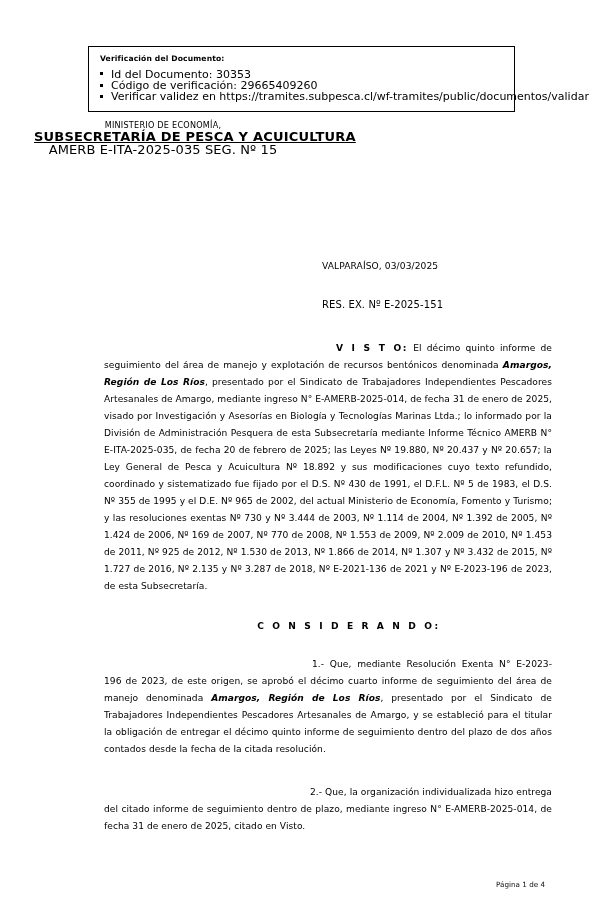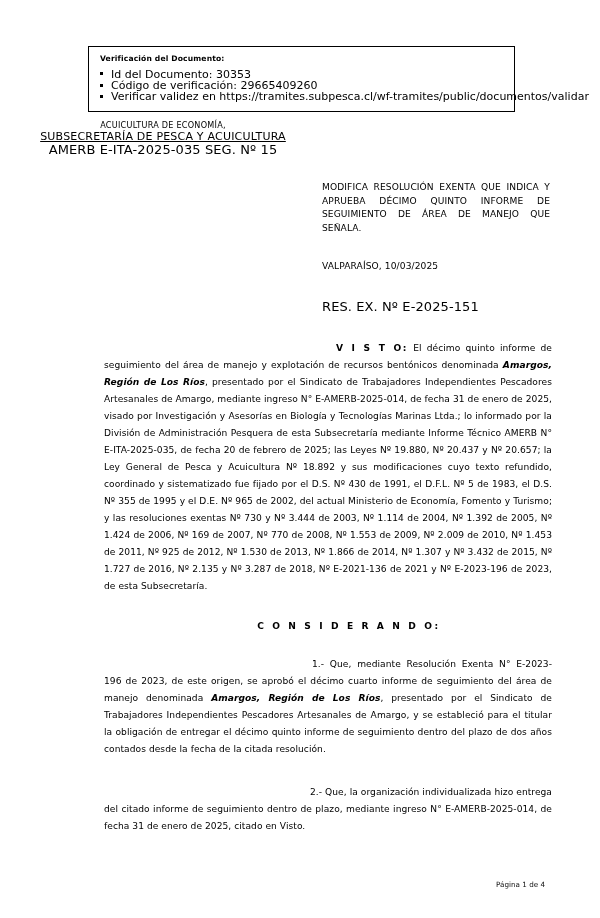--- a/index.html
+++ b/index.html
@@ -69,22 +69,22 @@
     width: 258px;
     text-align: center;
   }
   .header-block .ln {
     font-size: 8.1px;
     line-height: 11.2px;
     letter-spacing: 0.25px;
     white-space: nowrap;
   }
   .header-block .ln-sub {
-    font-size: 11px;
-    font-weight: normal;
+    font-size: 13px;
+    font-weight: bold;
     letter-spacing: 0.2px;
     line-height: 12.5px;
     text-decoration: underline;
     white-space: nowrap;
   }
   .header-block .ln-amerb {
     font-size: 13px;
     line-height: 12px;
     letter-spacing: 0.1px;
     white-space: nowrap;
@@ -107,21 +107,21 @@
     position: absolute;
     left: 322px;
     top: 261px;
     font-size: 9.1px;
     letter-spacing: 0.1px;
   }
   .res-num {
     position: absolute;
     left: 322px;
     top: 299px;
-    font-size: 13px;
+    font-size: 10px;
     letter-spacing: 0.1px;
   }
 
   
   .body-area {
     position: absolute;
     left: 104px;
     top: 340px;
     width: 448px;
   }
@@ -193,28 +193,27 @@
         <span>Código de verificación: 29665409260</span>
       </li>
       <li>
         <span class="bullet"></span>
         <span>Verificar validez en https://tramites.subpesca.cl/wf-tramites/public/documentos/validar</span>
       </li>
     </ul>
   </div>
 
   <div class="header-block">
-    <div class="ln">ACUICULTURA DE ECONOMÍA,</div>
+    <div class="ln">MINISTERIO DE ECONOMÍA,</div>
     <div class="ln-sub">SUBSECRETARÍA DE PESCA Y ACUICULTURA</div>
     <div class="ln-amerb">AMERB E-ITA-2025-035 SEG. Nº 15</div>
   </div>
 
-  <div class="title-block">MODIFICA RESOLUCIÓN EXENTA QUE INDICA Y APRUEBA DÉCIMO QUINTO INFORME DE SEGUIMIENTO DE ÁREA DE MANEJO QUE SEÑALA.</div>
-
-  <div class="place-date">VALPARAÍSO, 10/03/2025</div>
+
+  <div class="place-date">VALPARAÍSO, 03/03/2025</div>
   <div class="res-num">RES. EX. Nº E-2025-151</div>
 
   <div class="body-area">
 
     <p class="para indent-visto"><span class="visto-label">V I S T O:</span><span> El décimo quinto informe de seguimiento del área de manejo y explotación de recursos bentónicos denominada </span><span class="em-name">Amargos, Región de Los Ríos</span><span>, presentado por el Sindicato de Trabajadores Independientes Pescadores Artesanales de Amargo, mediante ingreso N° E-AMERB-2025-014, de fecha 31 de enero de 2025, visado por Investigación y Asesorías en Biología y Tecnologías Marinas Ltda.; lo informado por la División de Administración Pesquera de esta Subsecretaría mediante Informe Técnico AMERB N° E-ITA-2025-035, de fecha 20 de febrero de 2025; las Leyes Nº 19.880, Nº 20.437 y Nº 20.657; la Ley General de Pesca y Acuicultura Nº 18.892 y sus modificaciones cuyo texto refundido, coordinado y sistematizado fue fijado por el D.S. Nº 430 de 1991, el D.F.L. Nº 5 de 1983, el D.S. Nº 355 de 1995 y el D.E. Nº 965 de 2002, del actual Ministerio de Economía, Fomento y Turismo; y las resoluciones exentas Nº 730 y Nº 3.444 de 2003, Nº 1.114 de 2004, Nº 1.392 de 2005, Nº 1.424 de 2006, Nº 169 de 2007, Nº 770 de 2008, Nº 1.553 de 2009, Nº 2.009 de 2010, Nº 1.453 de 2011, Nº 925 de 2012, Nº 1.530 de 2013, Nº 1.866 de 2014, Nº 1.307 y Nº 3.432 de 2015, Nº 1.727 de 2016, Nº 2.135 y Nº 3.287 de 2018, Nº E-2021-136 de 2021 y Nº E-2023-196 de 2023, de esta Subsecretaría.</span></p>
 
     <div class="spacer-md"></div>
 
     <p class="considerando">C O N S I D E R A N D O:</p>
 

